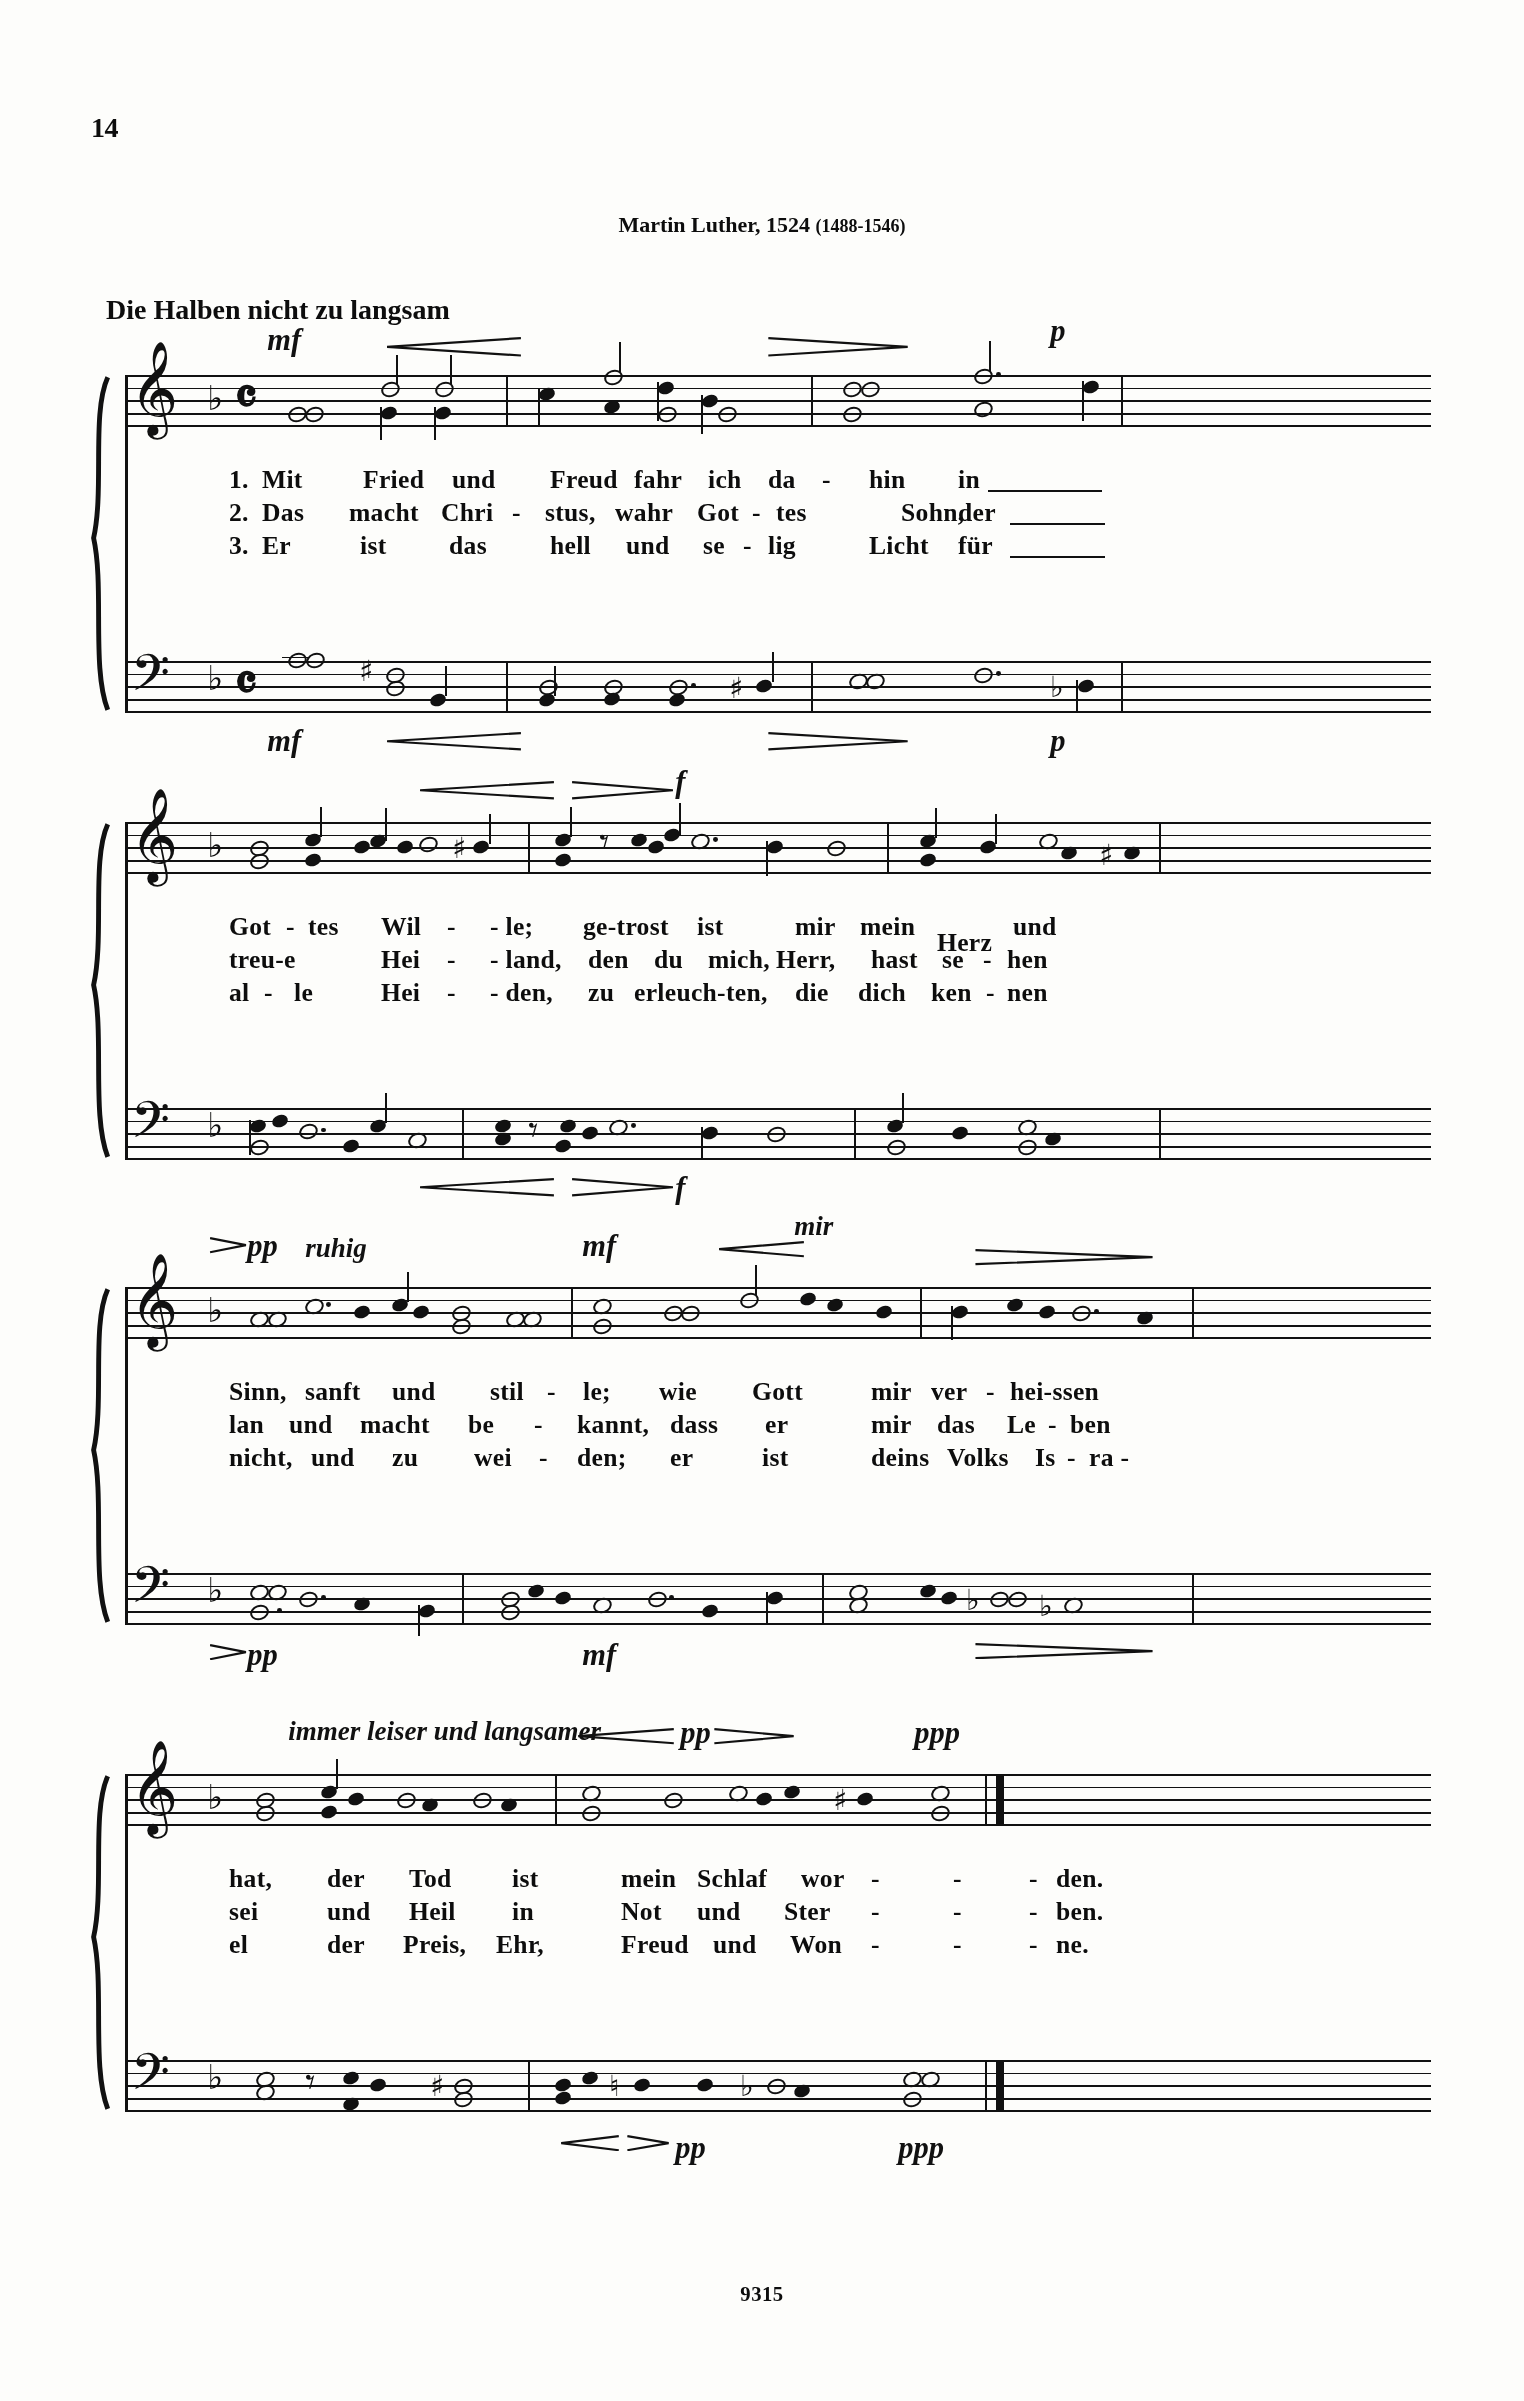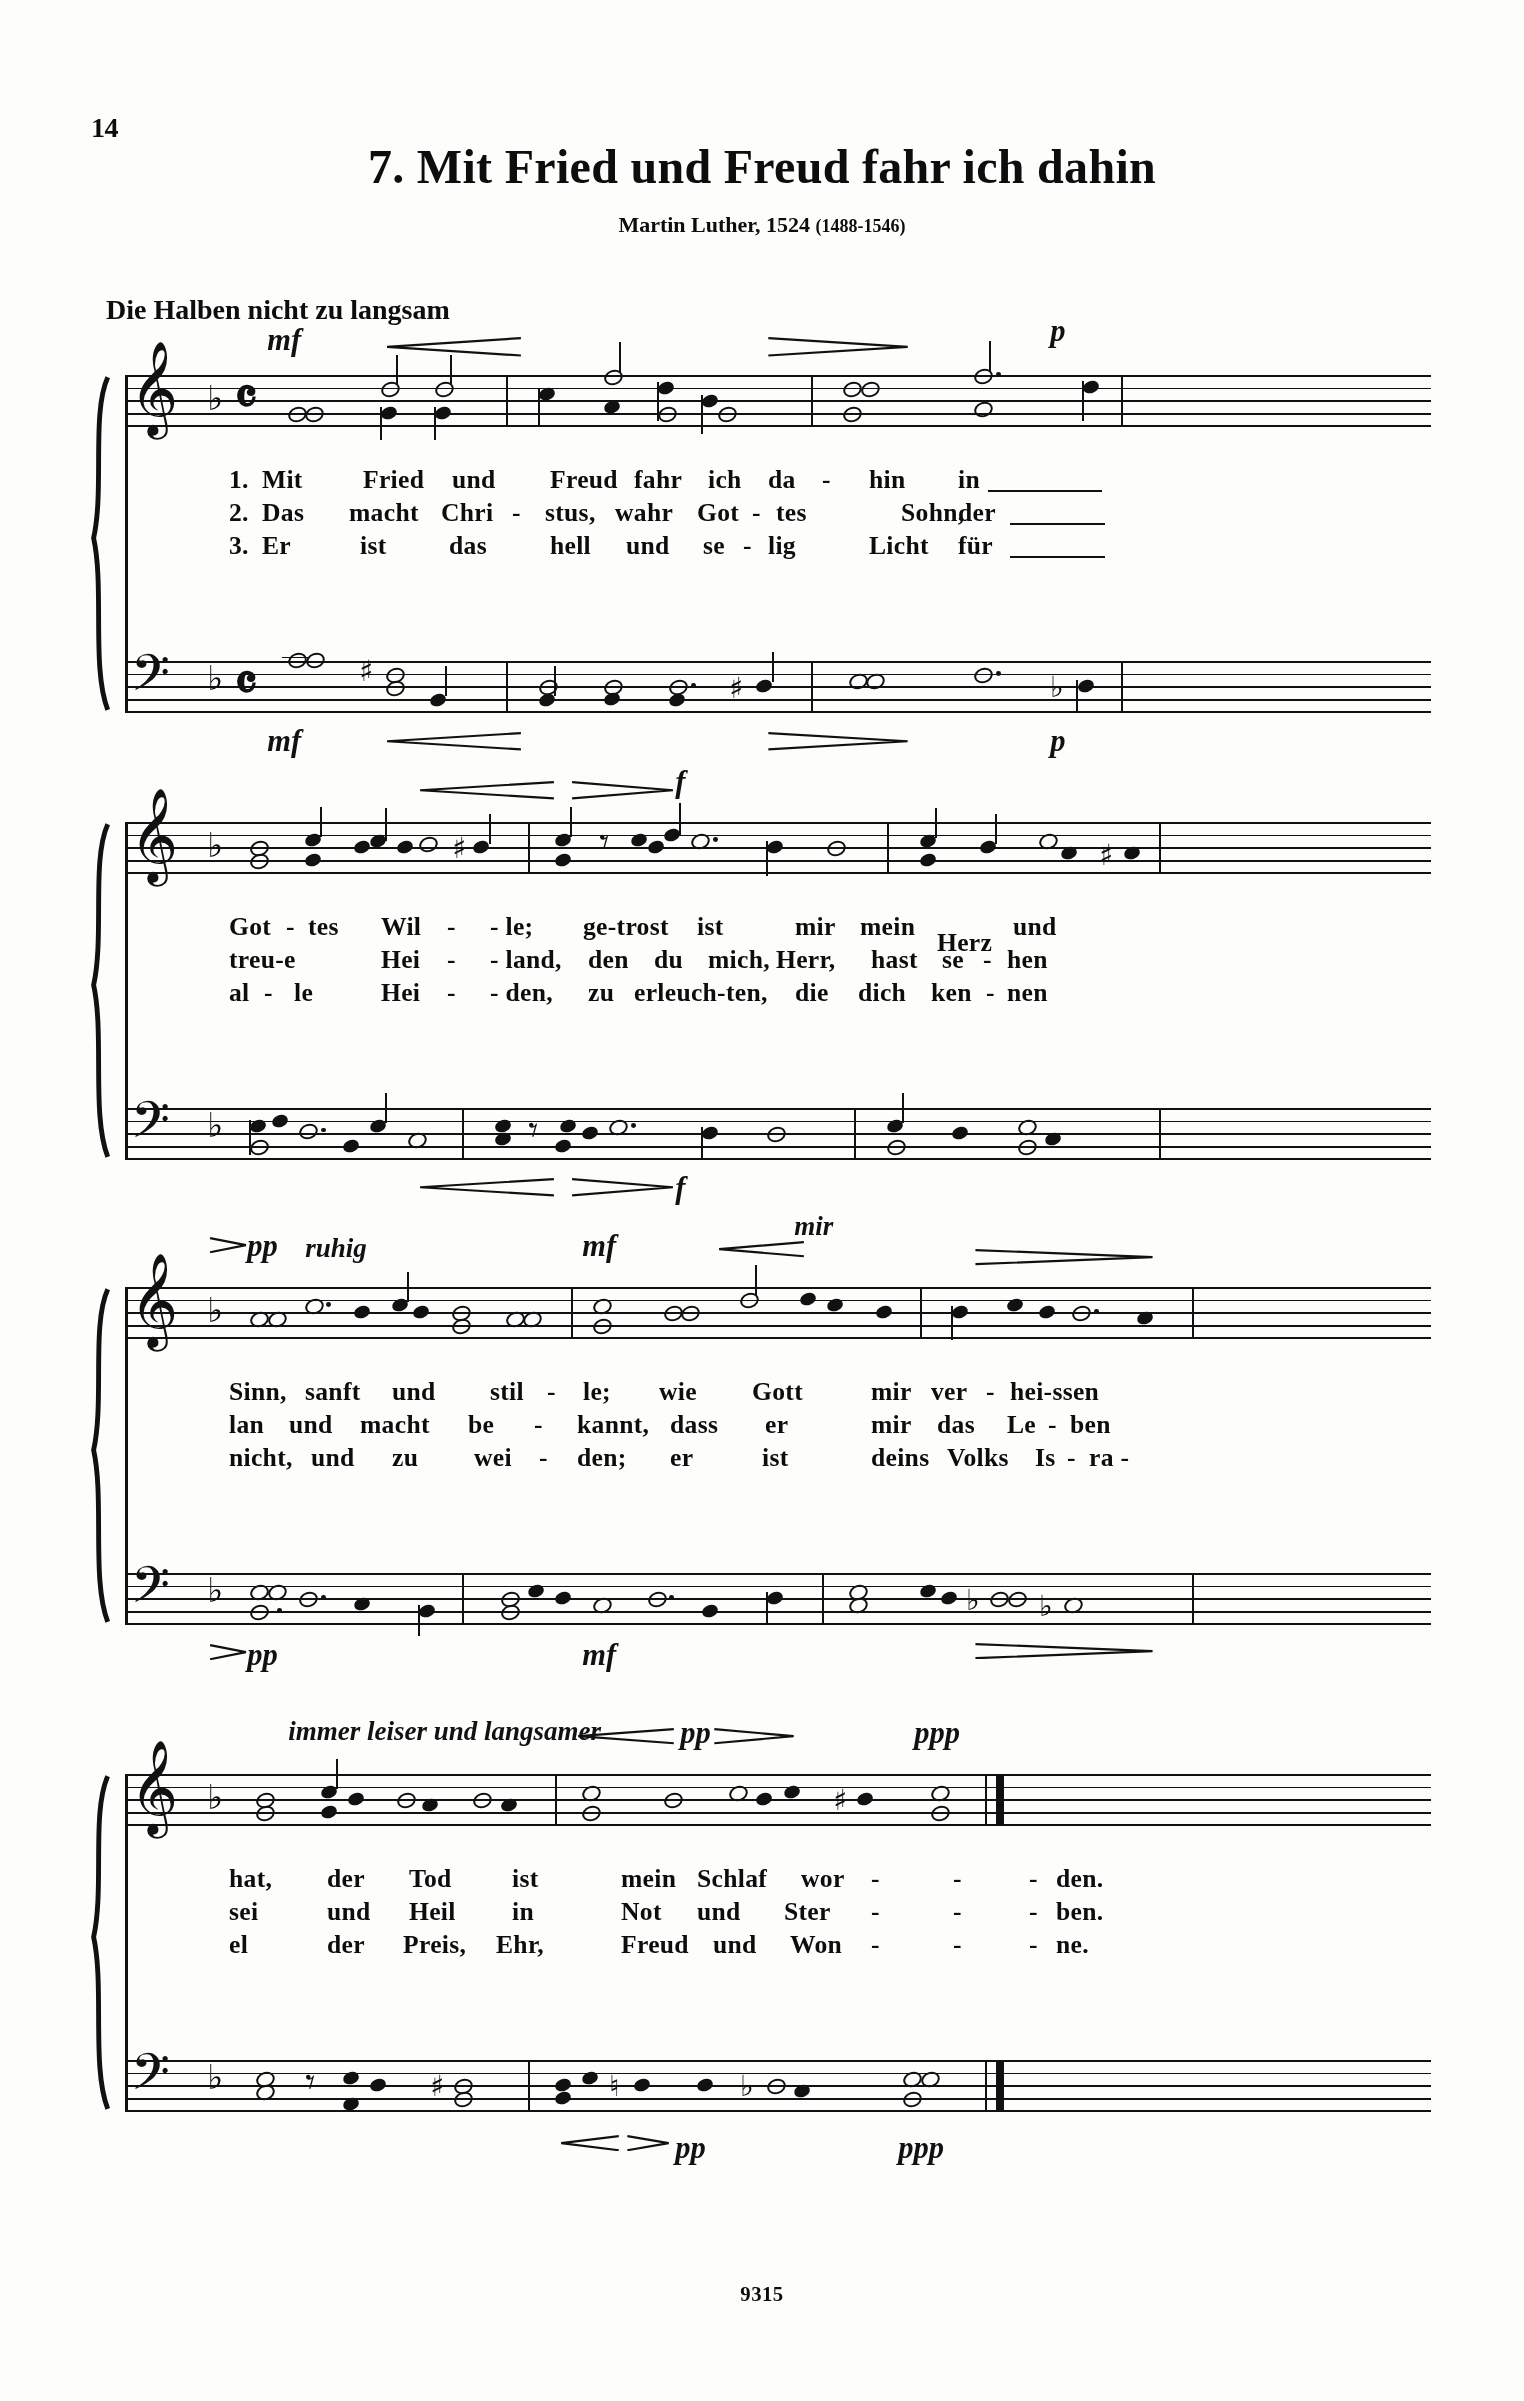--- a/index.html
+++ b/index.html
@@ -227,21 +227,20 @@
     white-space: nowrap;
   }
   .lyric-word { position: absolute; }
 </style>
 </head>
 <body>
 
 <div class="page">
 
   <div class="page-number">14</div>
-  <div class="title">7. Mit Fried und Freud fahr ich dahin</div>
   <div class="attrib">
     <span>Martin Luther, 1524</span>
     <span class="dates">(1488-1546)</span>
   </div>
   <div class="tempo">Die Halben nicht zu langsam</div>
 
   <div class="system" style="top:359px;height:381px;">
 
     <div class="brace" style="top:16.3px;">
       <svg width="25" height="337" viewBox="0 0 46 620">

